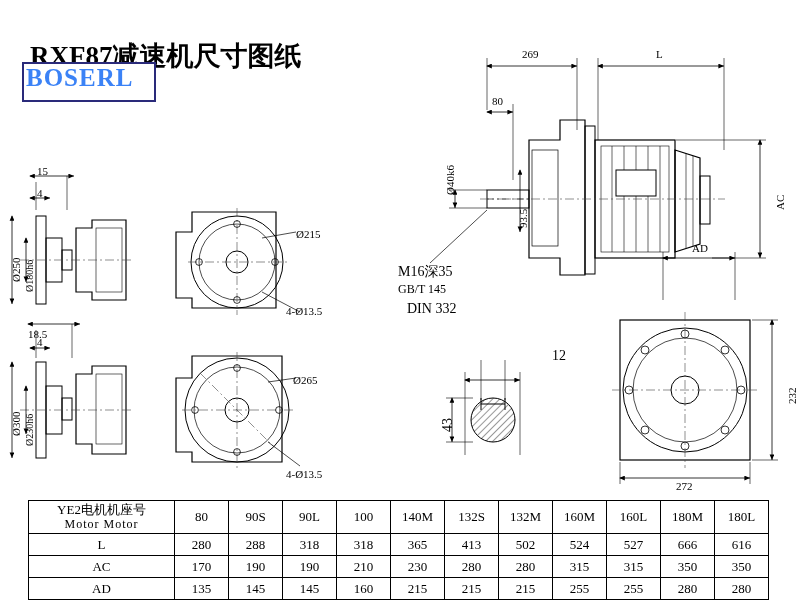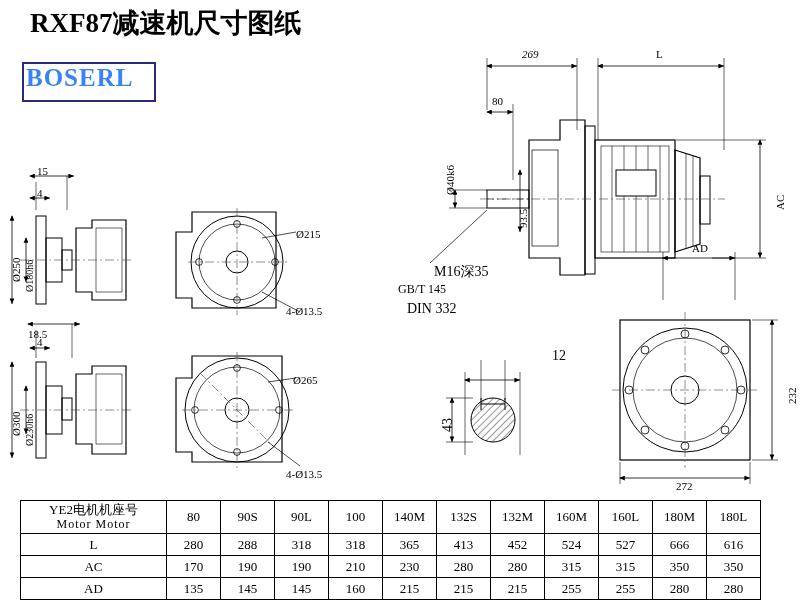--- a/index.html
+++ b/index.html
@@ -5,21 +5,21 @@
   html,body{margin:0;padding:0;}
   body{
     width:800px;height:614px;background:#fff;
     font-family:"Liberation Serif", serif;
     color:#000;overflow:hidden;position:relative;
   }
   .page{position:relative;width:800px;height:614px;}
 
   
   .title{
-    position:absolute;left:30px;top:5px;
+    position:absolute;left:30px;top:38px;
     font-family:"Liberation Serif", serif;
     font-size:27px;font-weight:bold;letter-spacing:0px;
     white-space:nowrap;
   }
   
   .logo{
     position:absolute;left:22px;top:62px;width:130px;height:36px;
     border:2px solid #2a2a7a;background:#fff;
   }
   .logo-text{
@@ -28,21 +28,21 @@
     font-size:25px;font-weight:bold;color:#3b82f6;letter-spacing:1px;
   }
   .lbl{position:absolute;font-size:11px;font-family:"Liberation Serif",serif;white-space:nowrap;}
   .lbl-v{position:absolute;font-size:11px;font-family:"Liberation Serif",serif;white-space:nowrap;
         transform-origin:0 0;transform:rotate(-90deg);}
   .lbl-v2{position:absolute;font-size:10px;font-family:"Liberation Serif",serif;white-space:nowrap;
         transform-origin:0 0;transform:rotate(-90deg);}
 
   
   table.spec{
-    position:absolute;left:20px;top:500px;border-collapse:collapse;
+    position:absolute;left:28px;top:500px;border-collapse:collapse;
     font-family:"Liberation Serif", serif;font-size:13px;
   }
   table.spec td,table.spec th{
     border:1px solid #000;text-align:center;padding:1px 0;height:19px;
     font-weight:normal;
   }
   table.spec td.rowhdr{width:145px;}
   td.cell{width:53px;}
   .mt-cn{font-size:13px;line-height:15px;}
   .mt-en{font-size:12px;line-height:15px;letter-spacing:1px;}
@@ -213,21 +213,21 @@
     <circle cx="237" cy="368" r="3.4" stroke-width="0.8"></circle>
     <circle cx="237" cy="452" r="3.4" stroke-width="0.8"></circle>
     <circle cx="195" cy="410" r="3.4" stroke-width="0.8"></circle>
     <circle cx="279" cy="410" r="3.4" stroke-width="0.8"></circle>
     <line x1="268" y1="382" x2="296" y2="378" stroke-width="0.7"></line>
     <line x1="268" y1="442" x2="300" y2="466" stroke-width="0.7"></line>
 
     </g>
   </svg>
 
-  <div class="lbl" style="left:522px;top:48px;font-style:italic;">269</div>
+  <div class="lbl" style="left:522px;top:48px;">269</div>
   <div class="lbl" style="left:656px;top:48px;">L</div>
   <div class="lbl" style="left:492px;top:95px;">80</div>
   <div class="lbl-v" style="left:444px;top:195px;">Ø40k6</div>
   <div class="lbl-v" style="left:517px;top:228px;">93.5</div>
   <div class="lbl-v" style="left:774px;top:210px;">AC</div>
   <div class="lbl" style="left:692px;top:242px;">AD</div>
   <div class="lbl-v" style="left:786px;top:404px;">232</div>
   <div class="lbl" style="left:676px;top:480px;">272</div>
   <div class="lbl" style="left:552px;top:348px;font-size:14px;">12</div>
   <div class="lbl-v" style="left:440px;top:432px;font-size:14px;">43</div>
@@ -239,21 +239,21 @@
   <div class="lbl" style="left:296px;top:228px;">Ø215</div>
   <div class="lbl" style="left:286px;top:305px;">4-Ø13.5</div>
 
   <div class="lbl" style="left:28px;top:328px;">18.5</div>
   <div class="lbl" style="left:37px;top:336px;">4</div>
   <div class="lbl-v" style="left:10px;top:436px;">Ø300</div>
   <div class="lbl-v2" style="left:24px;top:446px;">Ø230h6</div>
   <div class="lbl" style="left:293px;top:374px;">Ø265</div>
   <div class="lbl" style="left:286px;top:468px;">4-Ø13.5</div>
 
-  <div class="lbl" style="left:398px;top:263px;font-size:14px;margin-left:36px;">M16深35</div>
+  <div class="lbl" style="left:398px;top:263px;font-size:14px;">M16深35</div>
   <div class="lbl" style="left:398px;top:282px;font-size:12px;">GB/T 145</div>
   <div class="lbl" style="left:407px;top:301px;font-size:14px;">DIN 332</div>
 
   <table class="spec">
     <tbody>
       <tr>
         <td class="rowhdr">
           <div class="mt-cn">YE2电机机座号</div>
           <div class="mt-en">Motor Motor</div>
         </td>
@@ -270,21 +270,21 @@
         <td class="cell">180L</td>
       </tr>
       <tr>
         <td class="rowhdr">L</td>
         <td class="cell">280</td>
         <td class="cell">288</td>
         <td class="cell">318</td>
         <td class="cell">318</td>
         <td class="cell">365</td>
         <td class="cell">413</td>
-        <td class="cell">452</td>
+        <td class="cell">502</td>
         <td class="cell">524</td>
         <td class="cell">527</td>
         <td class="cell">666</td>
         <td class="cell">616</td>
       </tr>
       <tr>
         <td class="rowhdr">AC</td>
         <td class="cell">170</td>
         <td class="cell">190</td>
         <td class="cell">190</td>

